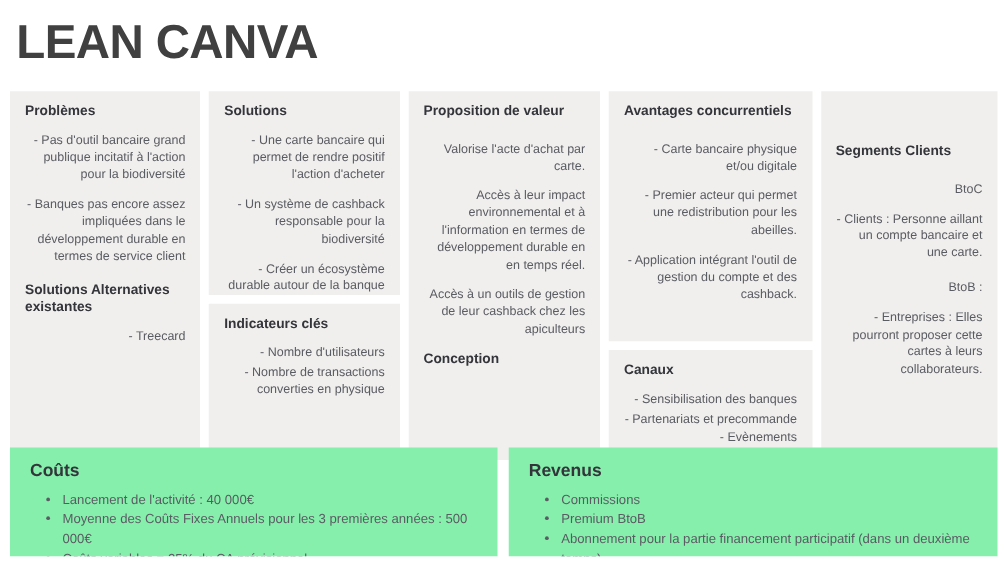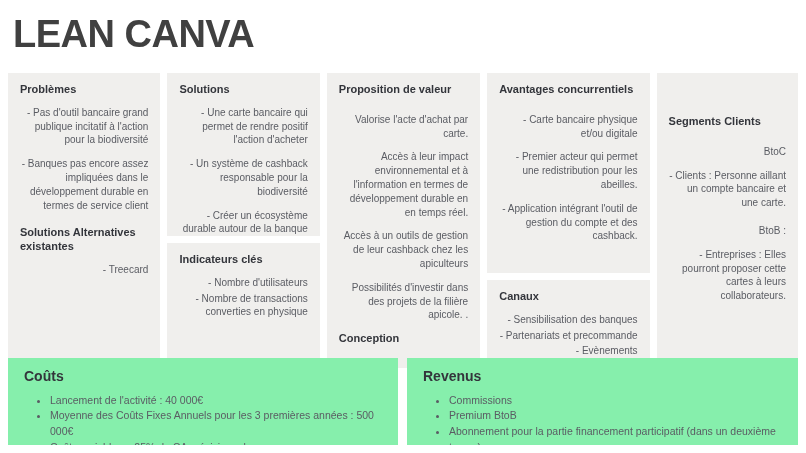--- a/index.html
+++ b/index.html
@@ -117,21 +117,20 @@
         <p class="para tight">- Nombre d'utilisateurs</p>
         <p class="para tight">- Nombre de transactions converties en physique</p>
       </div>
     </div>
 
     <div class="box full">
       <h2 class="gap-heading">Proposition de valeur</h2>
       <p class="para">Valorise l'acte d'achat par carte.</p>
       <p class="para">Accès à leur impact environnemental et à l'information en termes de développement durable en en temps réel.</p>
       <p class="para">Accès à un outils de gestion de leur cashback chez les apiculteurs</p>
-      <p class="para">Possibilités d'investir dans des projets de la filière apicole. .</p>
       <h3 class="sub-heading">Conception</h3>
 
     </div>
 
     <div class="col">
       <div class="box box-advantage">
         <h2 class="gap-heading">Avantages concurrentiels</h2>
         <p class="para">- Carte bancaire physique et/ou digitale</p>
         <p class="para">- Premier acteur qui permet une redistribution pour les abeilles.</p>
         <p class="para">- Application intégrant l'outil de gestion du compte et des cashback.</p>

